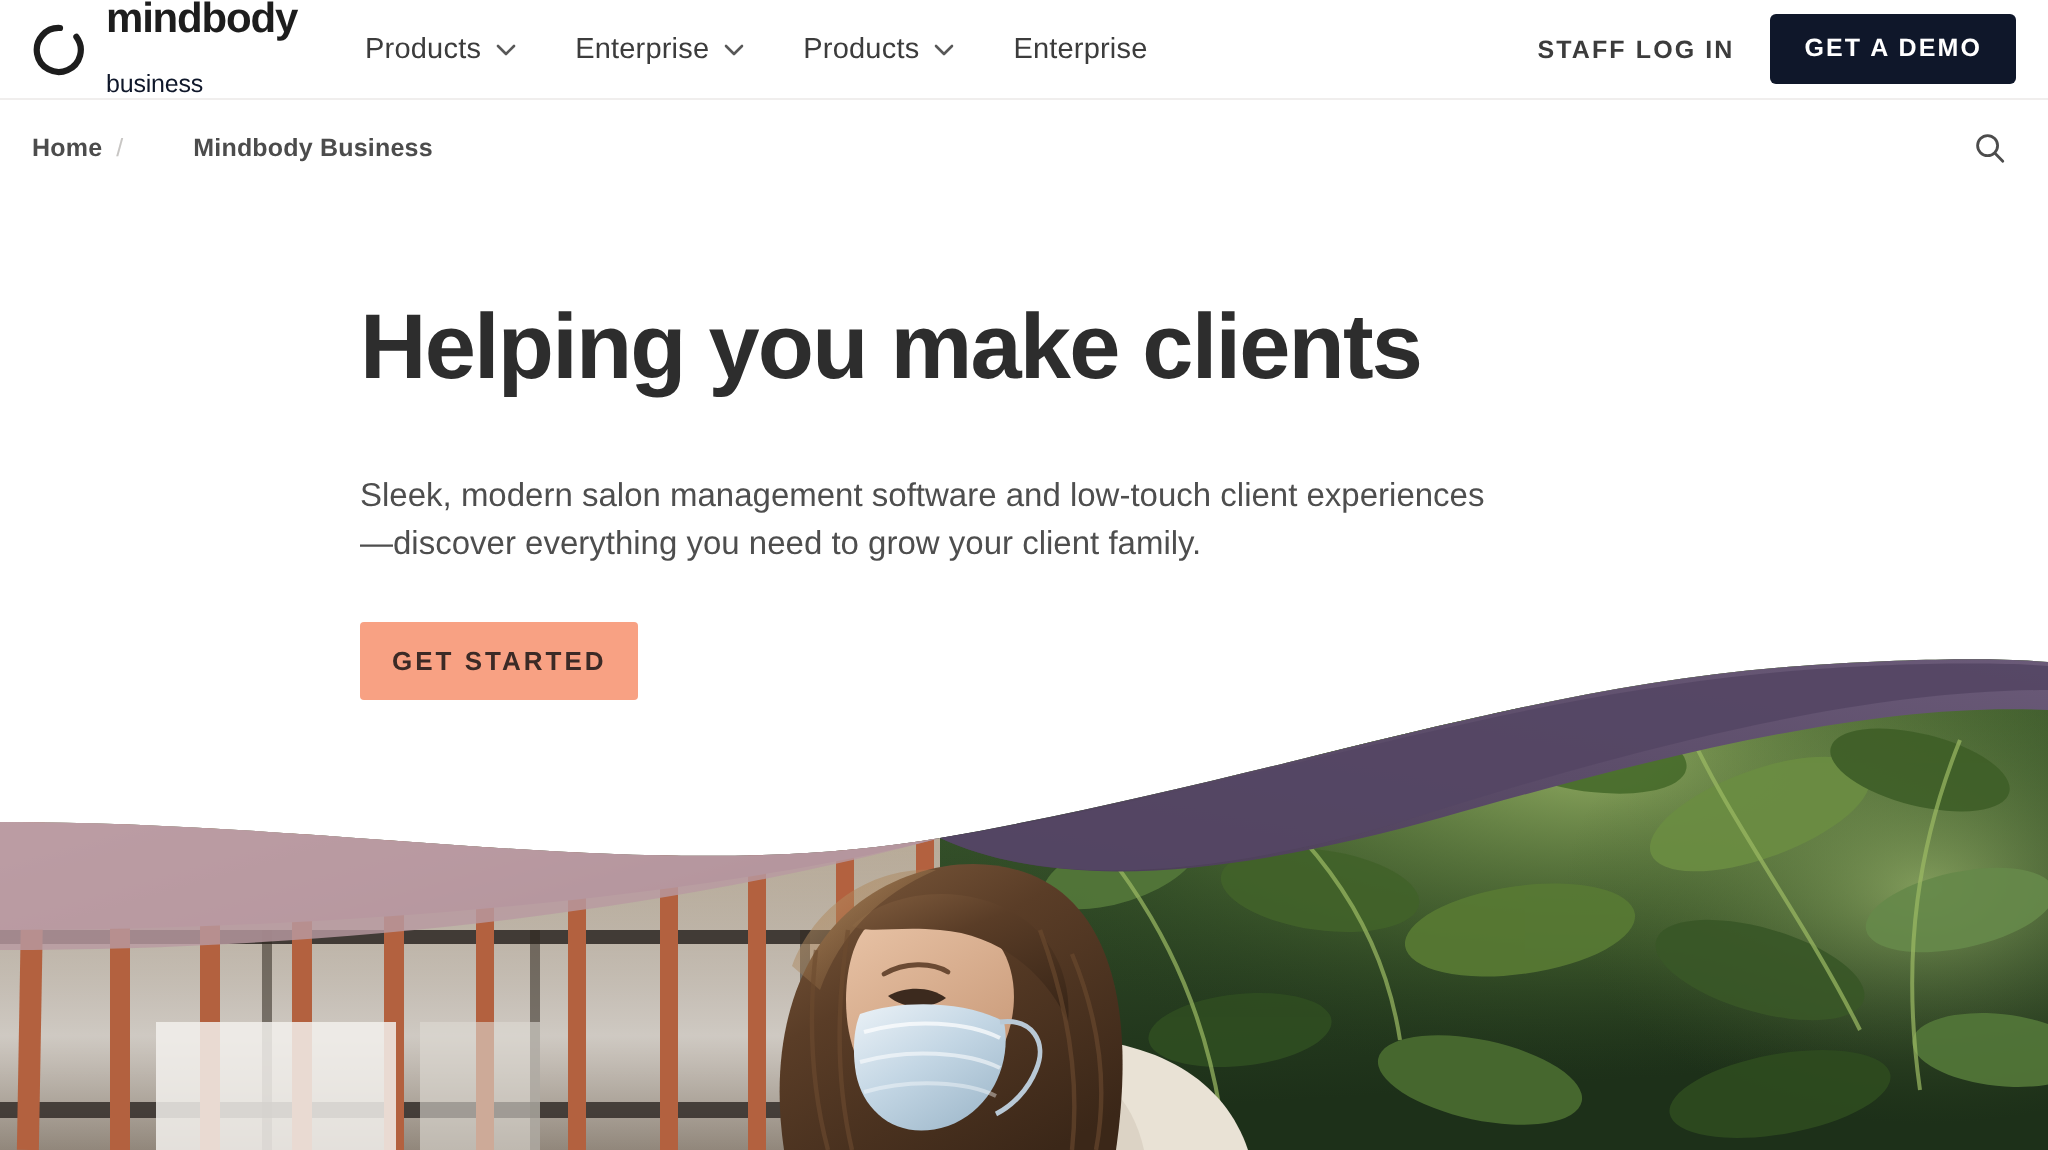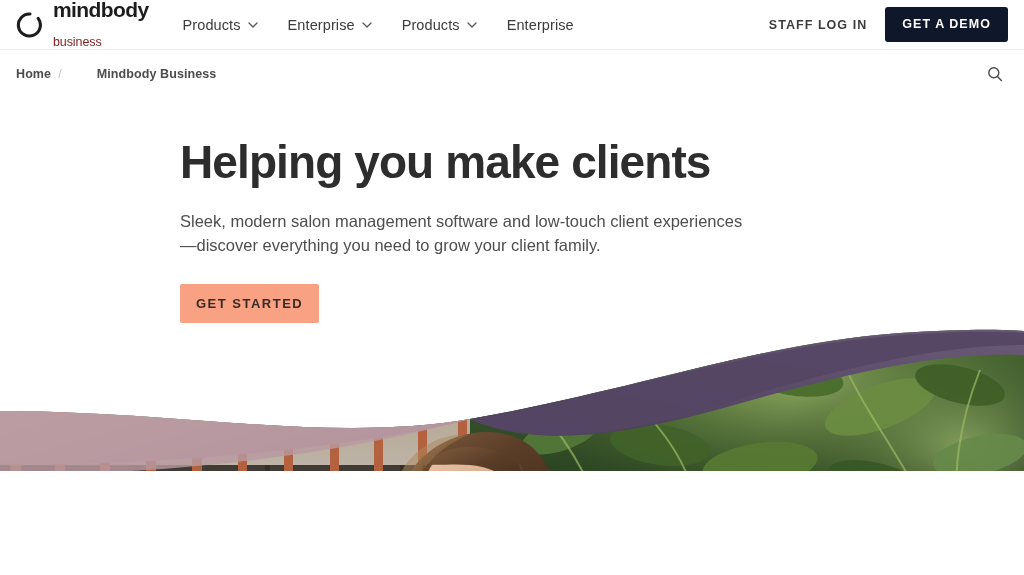--- a/index.html
+++ b/index.html
@@ -9,21 +9,21 @@
     height: 575px;
     overflow: hidden;
     background: #ffffff;
     font-family: "Liberation Sans", sans-serif;
     -webkit-font-smoothing: antialiased;
   }
 
   .page {
     position: relative;
     width: 1024px;
-    height: 471px;
+    height: 575px;
     overflow: hidden;
     background: #fff;
   }
 
   
   .header {
     position: relative;
     height: 50px;
     width: 100%;
     background: #ffffff;
@@ -46,21 +46,21 @@
   .logo-word {
     font-size: 21px;
     font-weight: 700;
     color: #1d1d1d;
     letter-spacing: -0.6px;
     line-height: 19px;
   }
   .logo-sub {
     font-size: 12.5px;
     font-weight: 400;
-    color: #7f1d1d;
+    color: #0f172a;
     letter-spacing: -0.1px;
     line-height: 14px;
     margin-top: 16px;
   }
 
   .nav { display: flex; align-items: center; gap: 30px; }
   .nav-item {
     display: inline-flex;
     align-items: center;
     gap: 7px;
@@ -135,33 +135,33 @@
     position: relative;
     height: 478px;
     width: 100%;
     overflow: hidden;
     background: #fff;
   }
 
   .hero-copy {
     position: absolute;
     left: 180px;
-    top: 38px;
+    top: 49px;
     width: 620px;
     z-index: 20;
   }
   .hero-title {
     font-size: 46px;
     font-weight: 700;
     line-height: 54px;
     letter-spacing: -0.9px;
     color: #2d2d2d;
   }
   .hero-sub {
-    margin-top: 20px;
+    margin-top: 36px;
     font-size: 16.5px;
     line-height: 24px;
     color: #4e4e4e;
     letter-spacing: 0px;
     max-width: 575px;
   }
   .start-btn {
     margin-top: 27px;
     display: inline-block;
     background: #F8A183;

